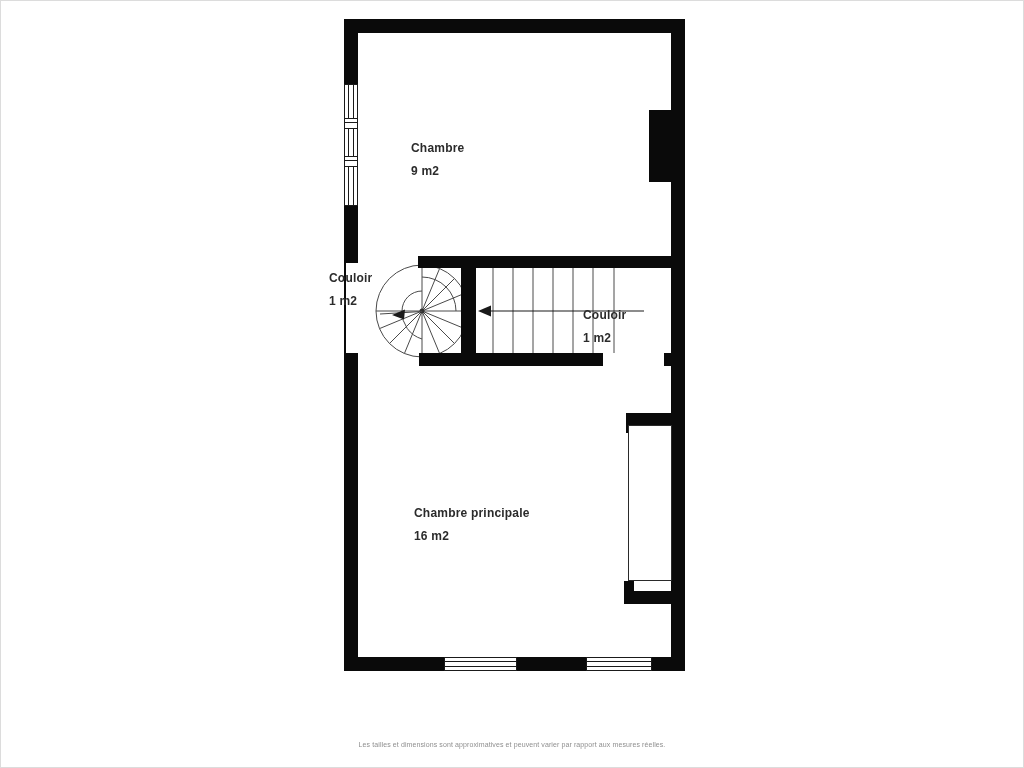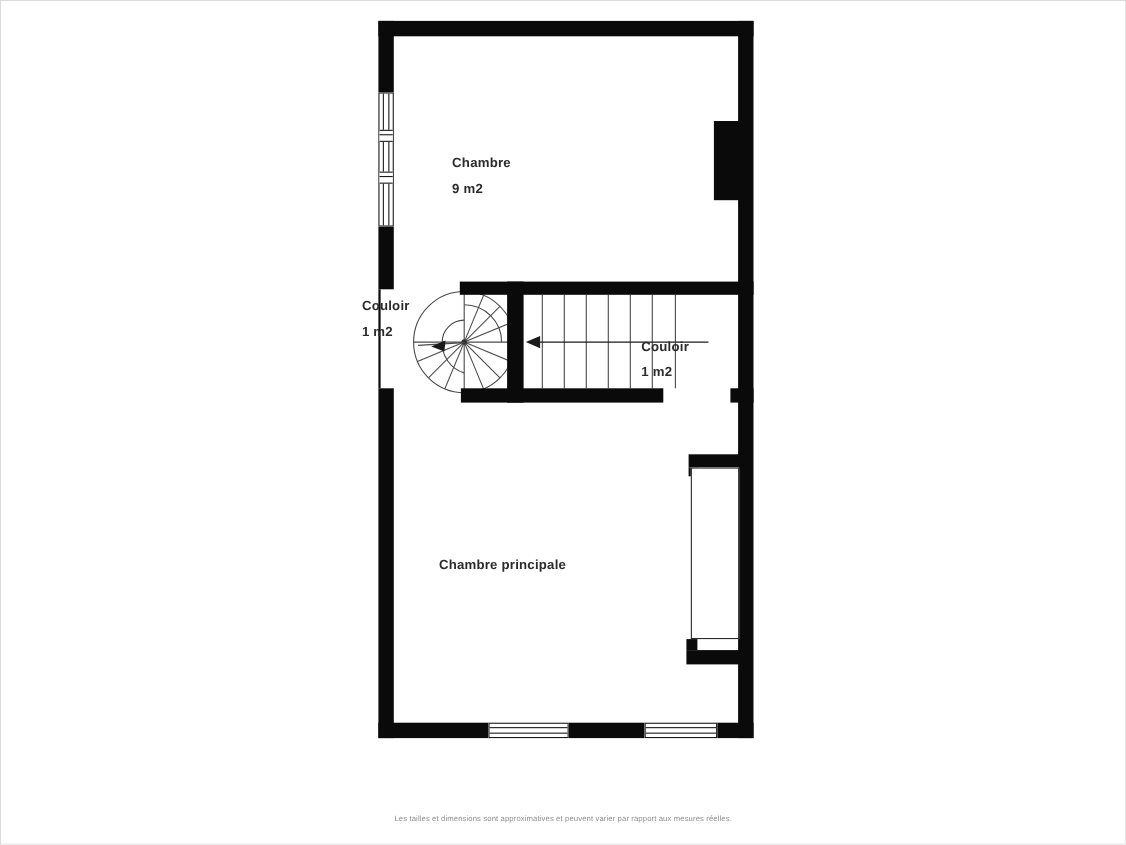--- a/index.html
+++ b/index.html
@@ -118,19 +118,20 @@
     <span>9 m2</span>
   </div>
   <div class="room-label" style="left:328px;top:266px;width:112px;">
     <span>Couloir</span>
     <span>1 m2</span>
   </div>
   <div class="room-label" style="left:582px;top:303px;width:118px;">
     <span>Couloir</span>
     <span>1 m2</span>
   </div>
-  <div class="room-label" style="left:398px;top:501px;width:200px;">
+  <div class="room-label" style="left:413px;top:501px;width:200px;">
     <span>Chambre principale</span>
+    <span>16 m2</span>
   </div>
 
   <div class="disclaimer">Les tailles et dimensions sont approximatives et peuvent varier par rapport aux mesures réelles.</div>
 
 </div>
 
 </body></html>

